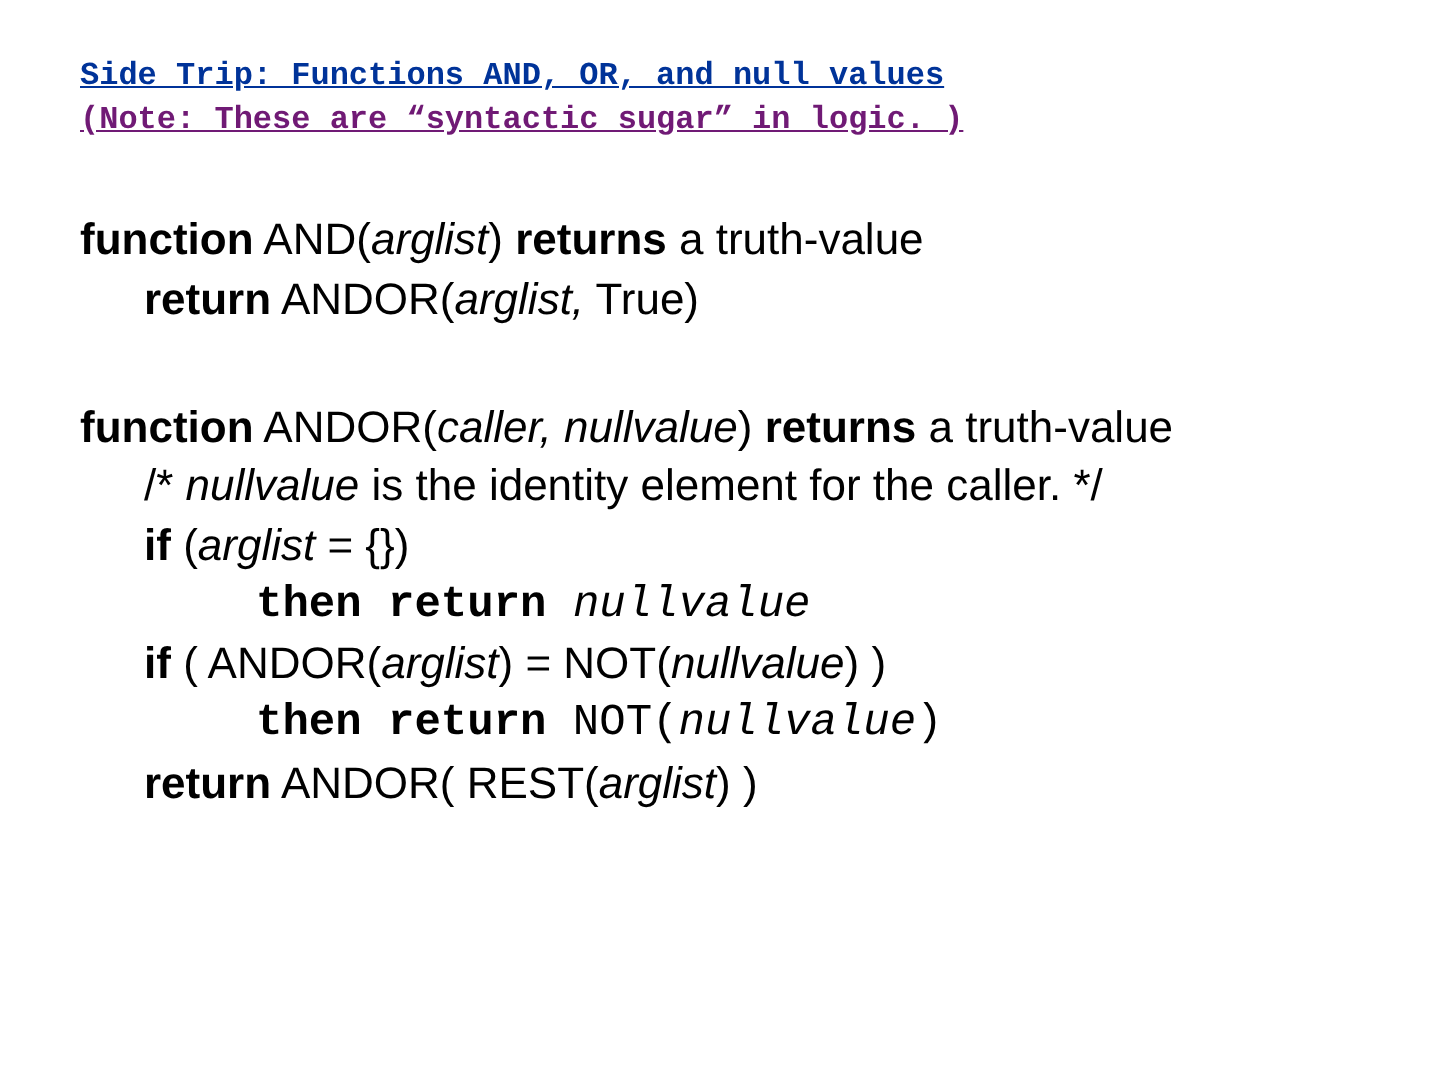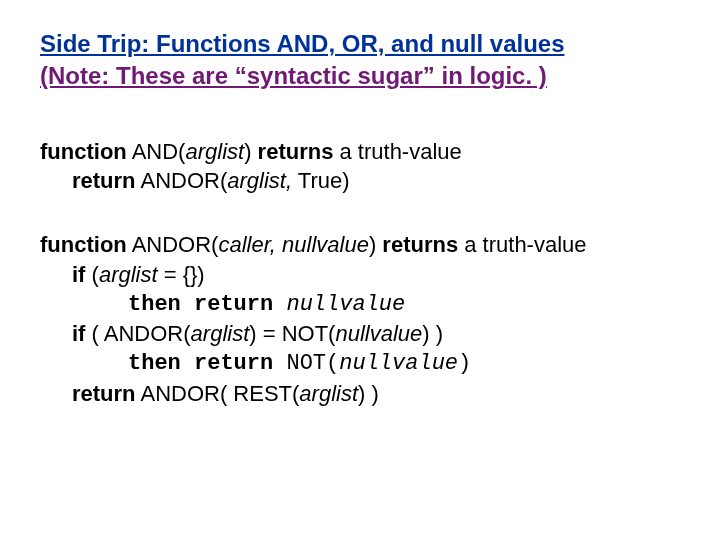--- a/index.html
+++ b/index.html
@@ -9,24 +9,25 @@
     height: 540px;
     background: #ffffff;
     font-family: Verdana, Geneva, sans-serif;
     color: #000000;
   }
   .slide {
     padding: 28px 40px 20px 40px;
     box-sizing: border-box;
   }
   .title {
-    font-size: 24px;
+    font-size: 16px;
     font-weight: bold;
     line-height: 1.35;
-    margin-bottom: 44px;
+    margin-bottom: 34px;
+    font-family: Liberation Mono, monospace;
   }
   .t-line1 { color: #003399; text-decoration: underline; }
   .t-line2 { color: #701a75; text-decoration: underline; }
   .block {
     font-size: 22px;
     line-height: 1.35;
     margin-bottom: 34px;
     color: #000000;
   }
   .block:last-child { margin-bottom: 0; }
@@ -53,20 +54,23 @@
       <span class="kw">return</span><span> ANDOR(</span><span class="it">arglist,</span><span> True)</span>
     </div>
   </div>
 
 
   <div class="block">
     <div>
       <span class="kw">function</span><span> ANDOR(</span><span class="it">caller, nullvalue</span><span>) </span><span class="kw">returns</span><span> a truth-value</span>
     </div>
     <div class="indent1">
+      <span>/* </span><span class="it">nullvalue</span><span> is the identity element for the caller. */</span>
+    </div>
+    <div class="indent1">
       <span class="kw">if</span><span> (</span><span class="it">arglist</span><span> = {})</span>
     </div>
     <div class="indent2">
       <span class="kw">then</span><span> </span><span class="kw">return</span><span> </span><span class="it">nullvalue</span>
     </div>
     <div class="indent1">
       <span class="kw">if</span><span> ( ANDOR(</span><span class="it">arglist</span><span>) = NOT(</span><span class="it">nullvalue</span><span>) )</span>
     </div>
     <div class="indent2">
       <span class="kw">then</span><span> </span><span class="kw">return</span><span> NOT(</span><span class="it">nullvalue</span><span>)</span>

